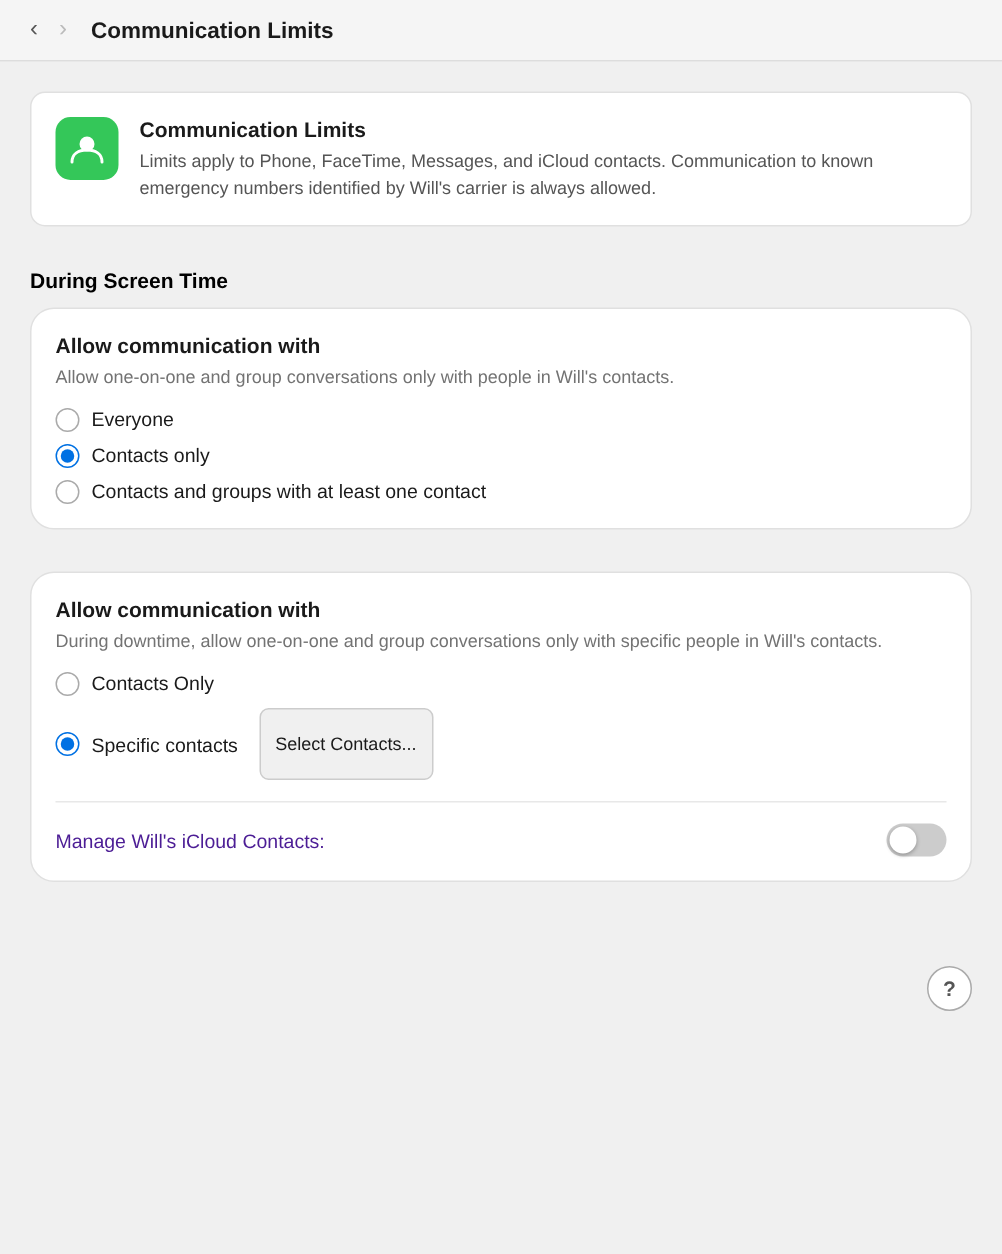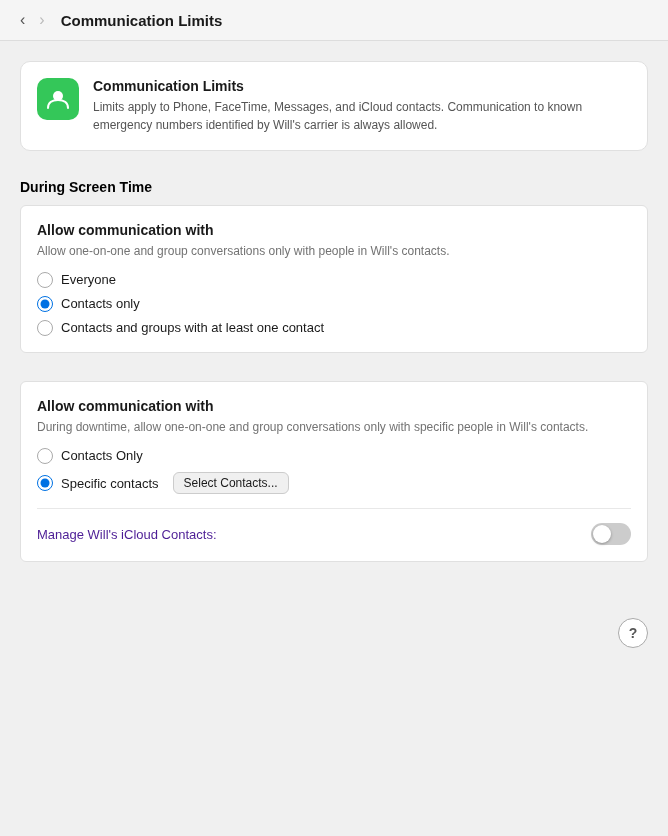--- a/index.html
+++ b/index.html
@@ -86,21 +86,21 @@
     .section-label {
       font-size: 14px;
       font-weight: 700;
       color: #000000;
       margin-bottom: 10px;
     }
 
     
     .card {
       background: white;
-      border-radius: 6px;
+      border-radius: 16px;
       border: 1px solid #e0e0e0;
       padding: 16px;
       margin-bottom: 28px;
     }
     .card-title {
       font-size: 14px;
       font-weight: 600;
       margin-bottom: 4px;
     }
     .card-desc {
@@ -152,21 +152,21 @@
     .radio-label {
       font-size: 13px;
       color: #1a1a1a;
     }
 
     
     .select-contacts-btn {
       background: #f0f0f0;
       border: 1px solid #ccc;
       border-radius: 6px;
-      padding: 3px 10px;
+      padding: 16px 10px;
       font-size: 12px;
       cursor: pointer;
       color: #1a1a1a;
       margin-left: 6px;
     }
 
     
     .manage-row {
       display: flex;
       align-items: center;

